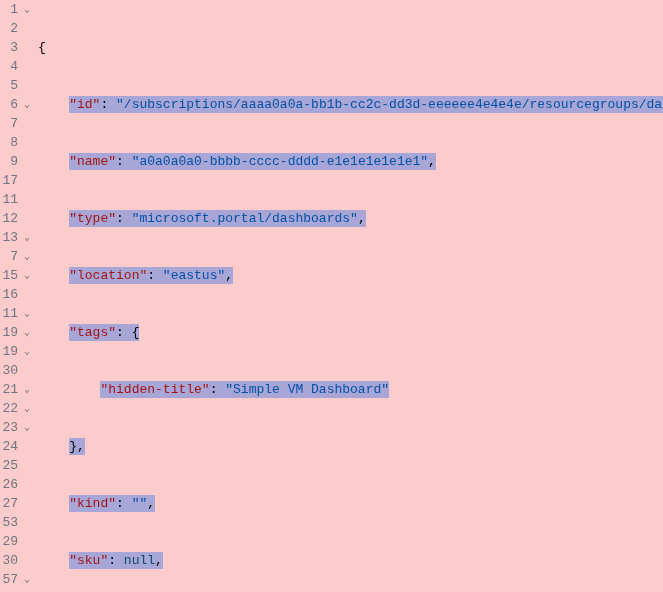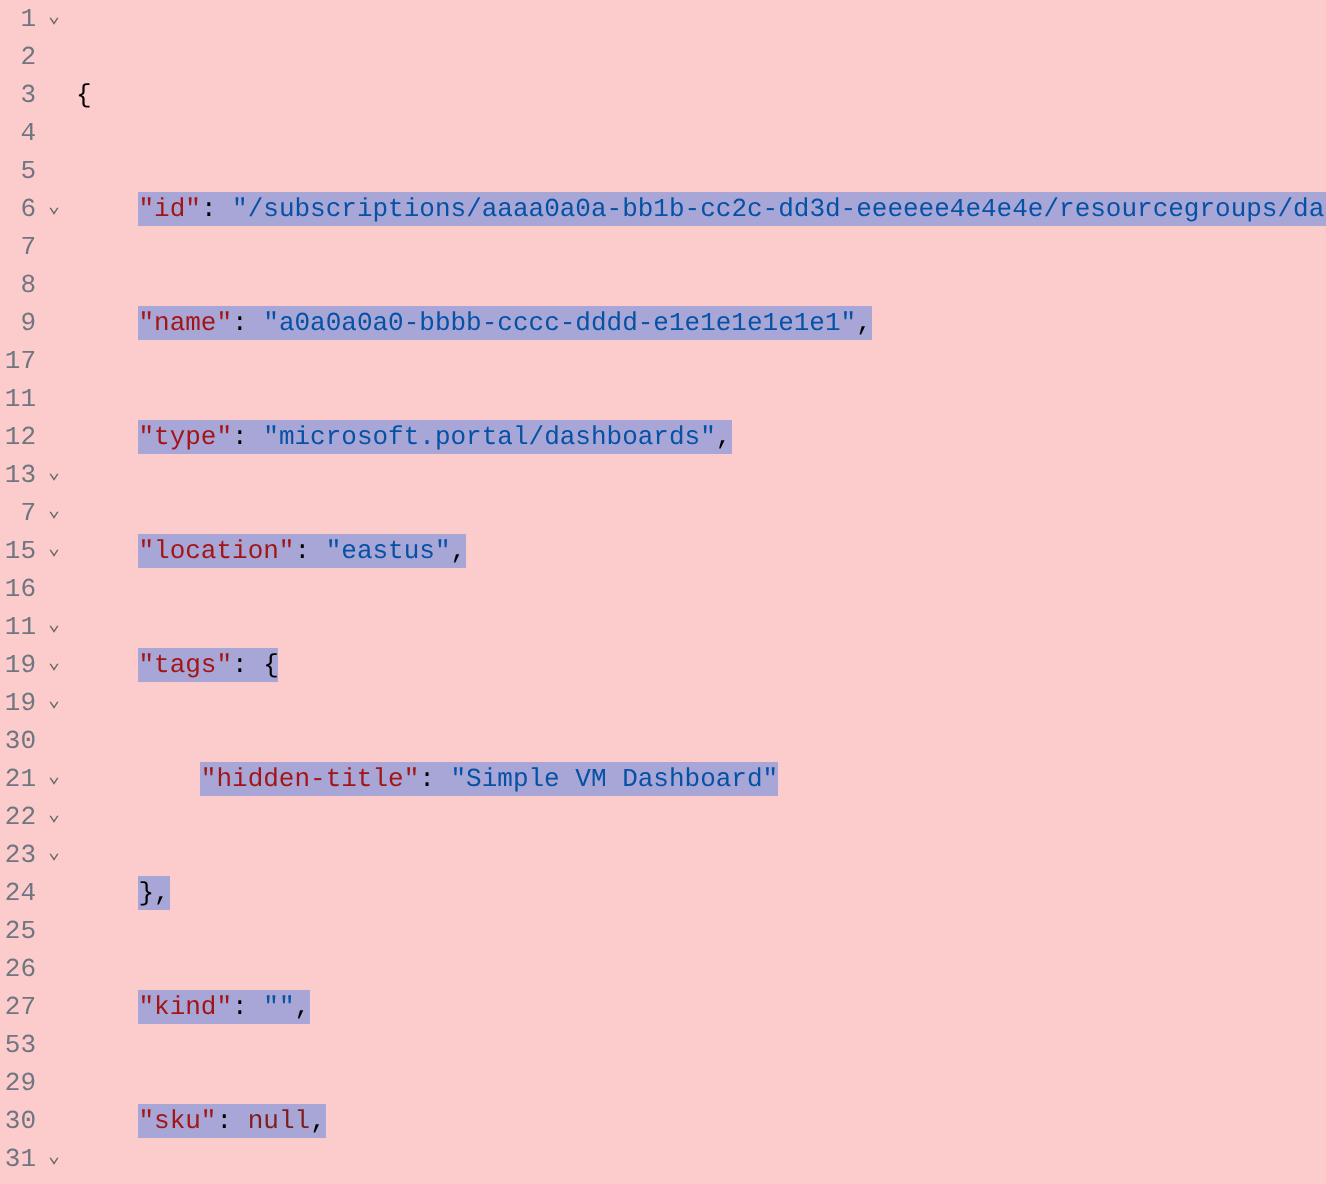--- a/index.html
+++ b/index.html
@@ -48,21 +48,21 @@
     position: relative;
   }
   .hl {
     background: #a8a6d6;
     padding-top: 1px;
     padding-bottom: 1px;
   }
   .s-punc { color: #000; }
   .s-key { color: #a31515; }
   .s-str { color: #0451a5; }
-  .s-null { color: #7f1d1d; }
+  .s-null { color: #0c4a6e; }
 </style>
 </head>
 <body>
 
 <div class="editor">
   <div class="gutter">
       <div class="ln">
         <span>1</span>
         <span class="fold">⌄</span>
       </div>
@@ -176,21 +176,21 @@
       </div>
       <div class="ln">
         <span>29</span>
         <span class="fold"></span>
       </div>
       <div class="ln">
         <span>30</span>
         <span class="fold"></span>
       </div>
       <div class="ln">
-        <span>31</span>
+        <span>57</span>
         <span class="fold">⌄</span>
       </div>
     </div>
   <div class="code">
     <div class="line"><span class="s-punc">{</span></div>
     <div class="line">    <span class="hl"><span class="s-key">"id"</span><span class="s-punc">: </span><span class="s-str">"/subscriptions/aaaa0a0a-bb1b-cc2c-dd3d-eeeeee4e4e4e/resourcegroups/dash</span></span></div>
     <div class="line">    <span class="hl"><span class="s-key">"name"</span><span class="s-punc">: </span><span class="s-str">"a0a0a0a0-bbbb-cccc-dddd-e1e1e1e1e1e1"</span><span class="s-punc">,</span></span></div>
     <div class="line">    <span class="hl"><span class="s-key">"type"</span><span class="s-punc">: </span><span class="s-str">"microsoft.portal/dashboards"</span><span class="s-punc">,</span></span></div>
     <div class="line">    <span class="hl"><span class="s-key">"location"</span><span class="s-punc">: </span><span class="s-str">"eastus"</span><span class="s-punc">,</span></span></div>
     <div class="line">    <span class="hl"><span class="s-key">"tags"</span><span class="s-punc">: {</span></span></div>

